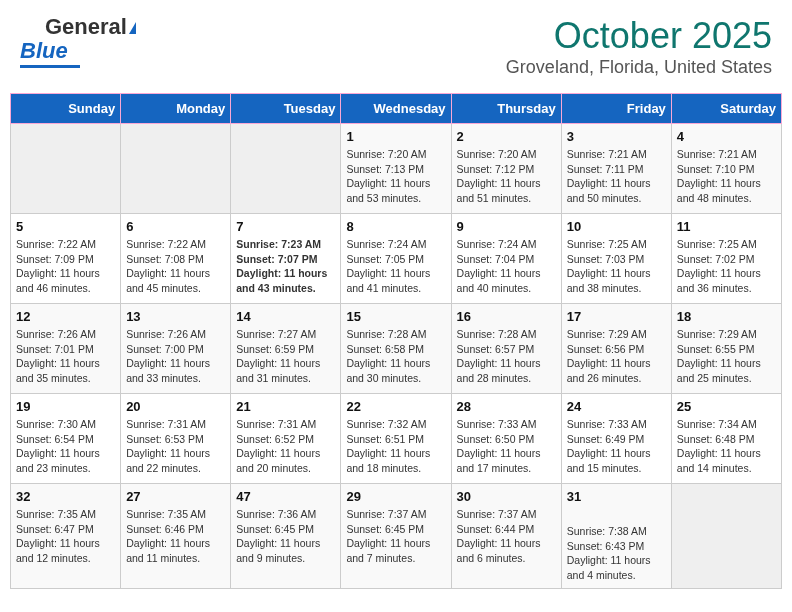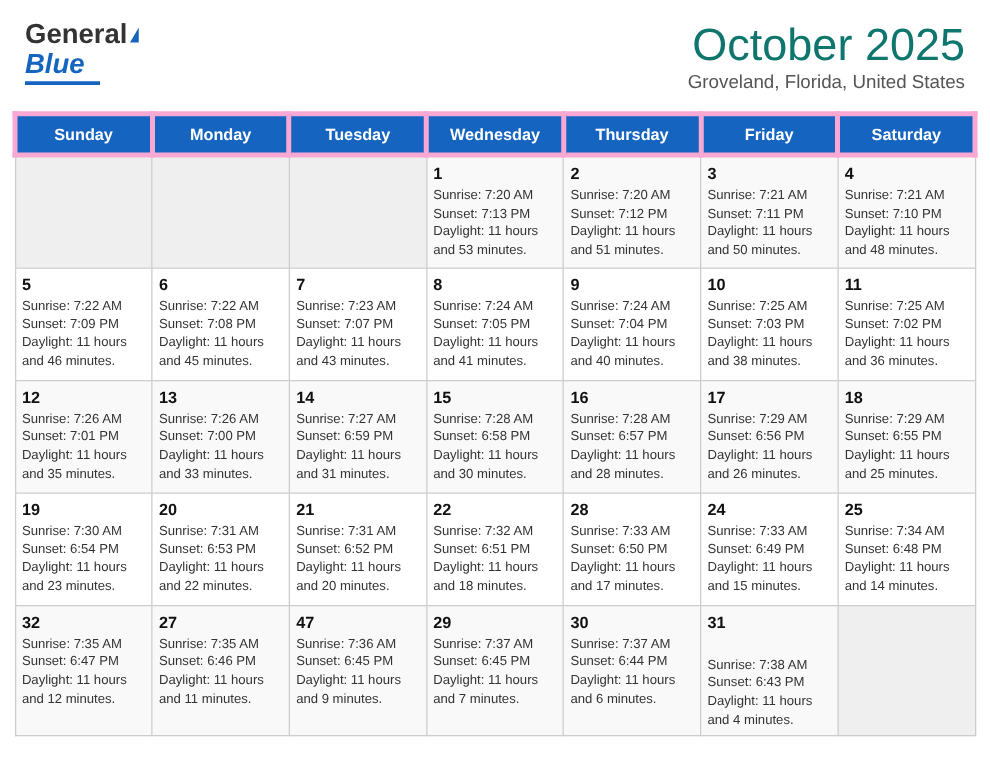--- a/index.html
+++ b/index.html
@@ -36,36 +36,36 @@
     }
     .title-block {
       text-align: right;
     }
     .month-title {
       font-size: 36px;
       color: #0f766e;
       font-weight: normal;
     }
     .location {
-      font-size: 15px;
+      font-size: 18px;
       color: #555;
     }
     table {
       width: 100%;
       border-collapse: collapse;
       font-size: 11px;
     }
     thead tr th {
       background: #1565c0;
       color: #fff;
       padding: 7px 5px;
-      text-align: center;
+      text-align: right;
       font-size: 13px;
       font-weight: bold;
-      border: 4px solid #f9a8d4;
+      border: 1px solid #f9a8d4;
     }
     tbody tr td {
       border: 1px solid #ccc;
       vertical-align: top;
       padding: 5px;
       min-height: 80px;
       height: 90px;
       width: 14.28%;
       background: #fff;
     }
@@ -85,21 +85,21 @@
     }
     .empty { background: #efefef !important; }
   </style>
 </head>
 <body>
 
 <div class="header">
   <div class="logo">
     <div style="display:flex; align-items:center;">
       <span class="logo-text">
-        <span style="color:#333;">General</span><span style="display:inline-block;width:0;height:0;border-left:7px solid transparent;border-right:0px solid transparent;border-bottom:12px solid #1565c0;margin-left:2px;vertical-align:middle;"></span>
+        <span style="color:#333;margin-left:25px;">General</span><span style="display:inline-block;width:0;height:0;border-left:7px solid transparent;border-right:0px solid transparent;border-bottom:12px solid #1565c0;margin-left:2px;vertical-align:middle;"></span>
       </span>
     </div>
     <div style="display:flex; align-items:center;font-style:italic;">
       <span class="logo-text" style="color:#1565c0; font-size:22px; font-weight:bold;">Blue</span>
     </div>
     <div class="logo-line"></div>
   </div>
   <div class="title-block">
     <div class="month-title">October 2025</div>
     <div class="location">Groveland, Florida, United States</div>
@@ -156,21 +156,21 @@
 Daylight: 11 hours and 46 minutes.</div>
         </td>
         <td>
           <div class="day-number">6</div>
           <div class="day-info" style="white-space: pre-line;">Sunrise: 7:22 AM
 Sunset: 7:08 PM
 Daylight: 11 hours and 45 minutes.</div>
         </td>
         <td>
           <div class="day-number">7</div>
-          <div class="day-info" style="white-space: pre-line;">Sunrise: 7:23 AM
+          <div class="day-info" style="white-space: pre-line; font-weight: bold;">Sunrise: 7:23 AM
 Sunset: 7:07 PM
 Daylight: 11 hours and 43 minutes.</div>
         </td>
         <td>
           <div class="day-number">8</div>
           <div class="day-info" style="white-space: pre-line;">Sunrise: 7:24 AM
 Sunset: 7:05 PM
 Daylight: 11 hours and 41 minutes.</div>
         </td>
         <td>

